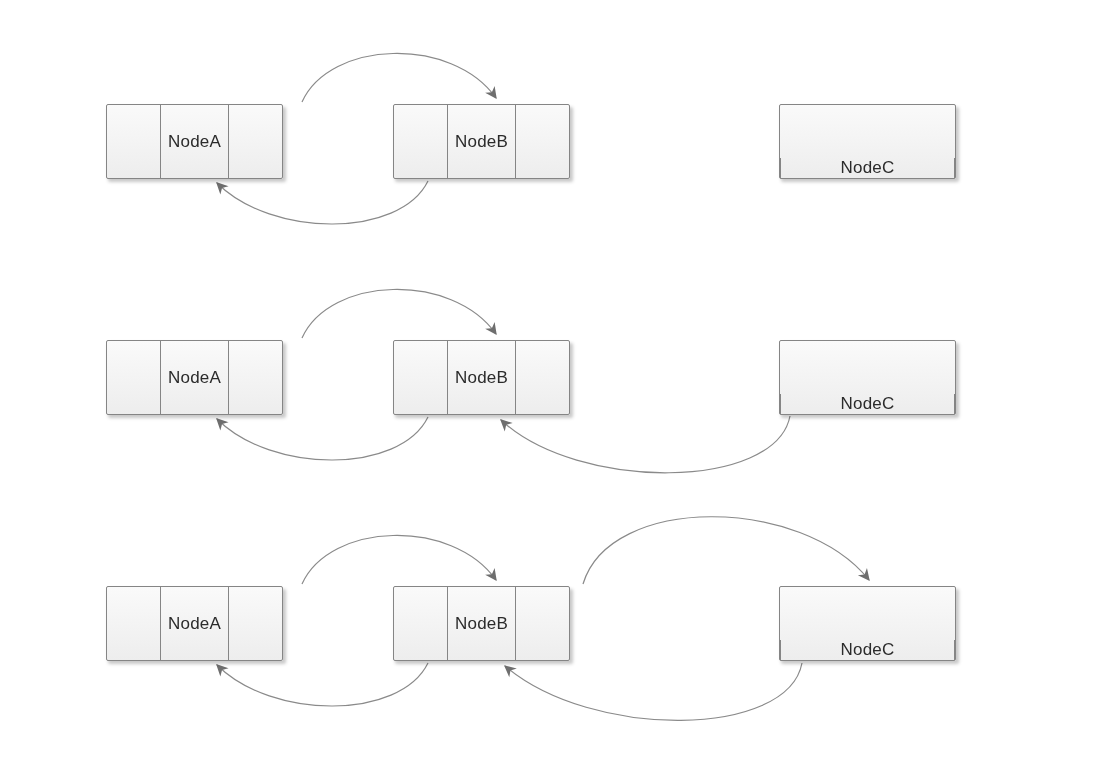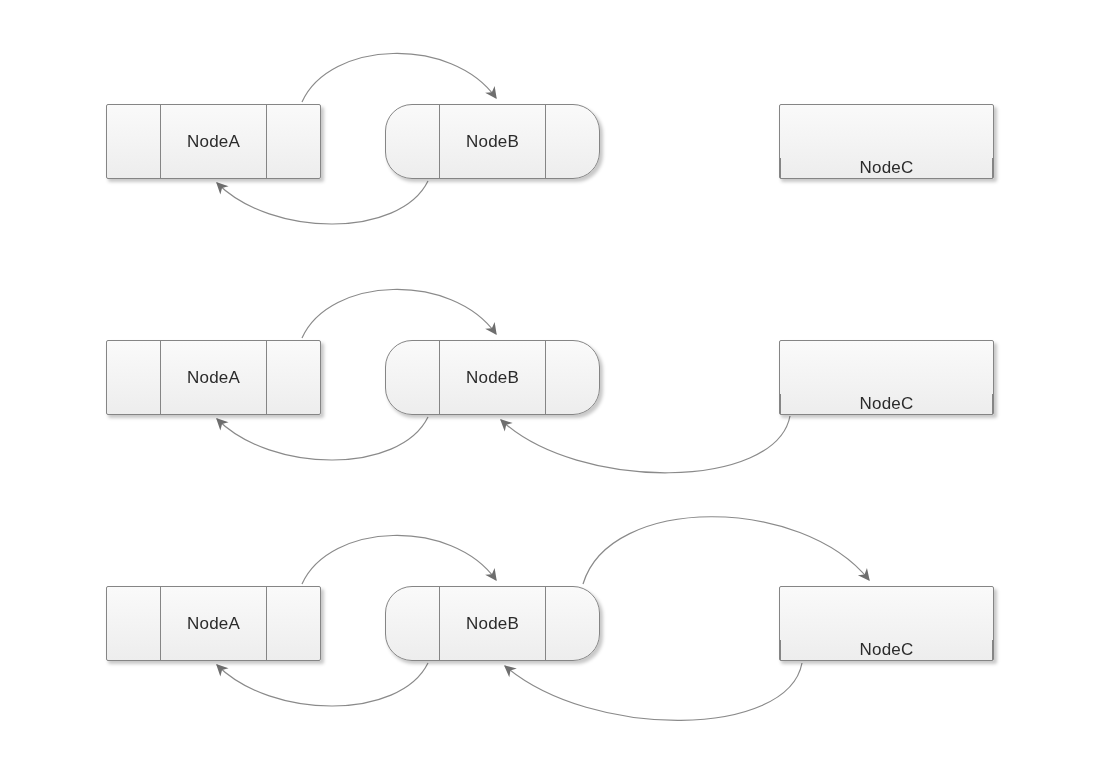--- a/index.html
+++ b/index.html
@@ -23,21 +23,21 @@
     height: 770px;
     pointer-events: none;
   }
   .arrow-path {
     fill: none;
     stroke: #8a8a8a;
     stroke-width: 1.2;
   }
   .node {
     position: absolute;
-    width: 215px;
+    width: 177px;
     height: 75px;
     display: flex;
     box-sizing: border-box;
     border: 1.4px solid #858585;
     border-radius: 2px;
     background: linear-gradient(180deg, #fafafa 0%, #f3f3f3 55%, #ededed 100%);
     box-shadow: 2.5px 3px 3.5px rgba(0,0,0,0.22);
   }
   .cell {
     box-sizing: border-box;
@@ -52,21 +52,21 @@
     border-left: 1px solid #858585;
     border-right: 1px solid #858585;
     display: flex;
     align-items: center;
     justify-content: center;
     font-size: 17px;
     color: #2b2b2b;
     letter-spacing: 0.2px;
   }
   .col-a { left: 106px; }
-  .col-b { left: 385px; border-radius: 27px; }
+  .col-b { left: 393px; }
   .col-c { left: 779px; flex-direction: column; }
   .row-1 { top: 104px; }
   .row-2 { top: 340px; }
   .row-3 { top: 586px; }
 </style>
 </head>
 <body>
 
 <div class="canvas">
 

